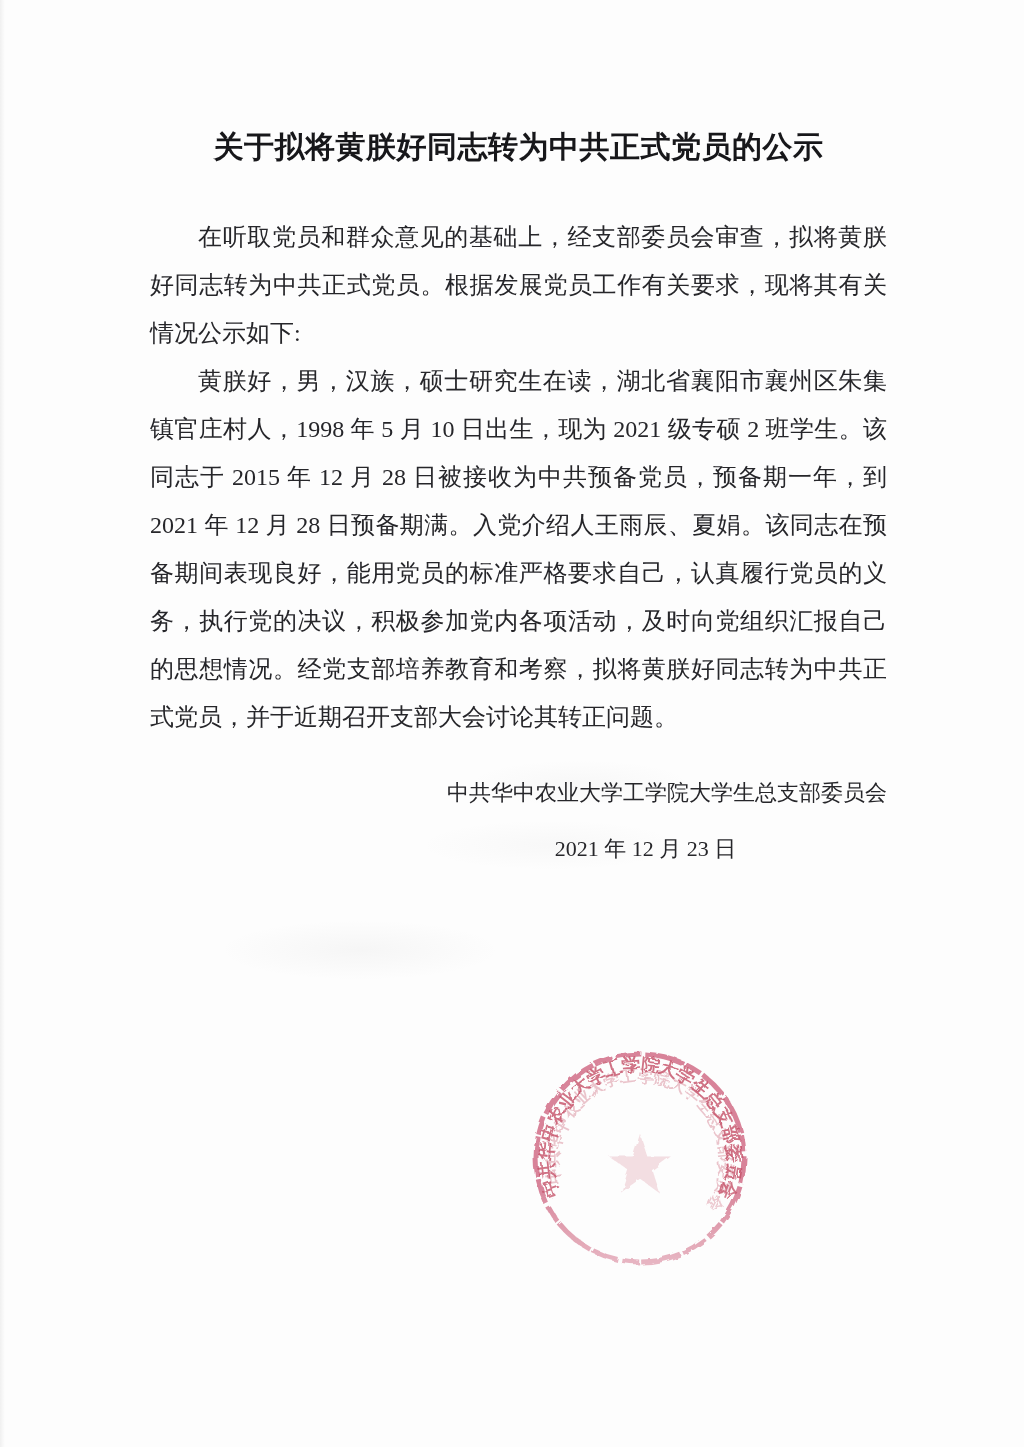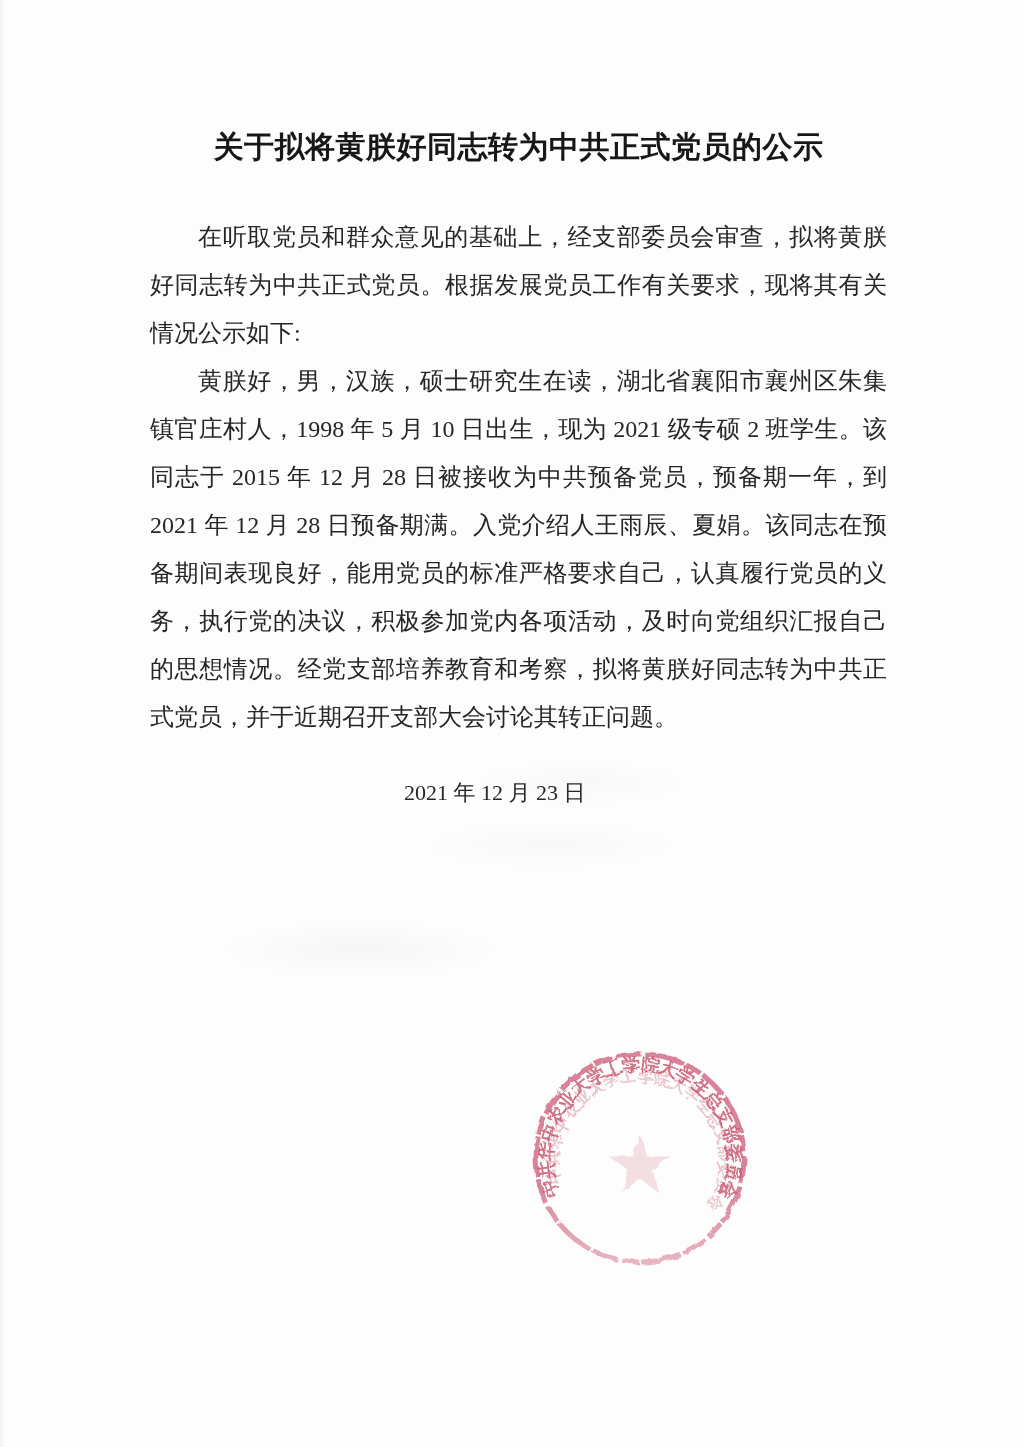--- a/index.html
+++ b/index.html
@@ -47,21 +47,21 @@
     margin-top: 28px;
     text-align: right;
     font-size: 22px;
     line-height: 48px;
   }
   .signature .sig-org { white-space: nowrap; }
   .signature .sig-date {
     width: 483px;
     margin-left: auto;
     margin-top: 8px;
-    text-align: left;
+    text-align: center;
   }
   .seal {
     position: absolute;
     left: 528px; top: 1046px;
     width: 224px; height: 224px;
     mix-blend-mode: multiply;
     opacity: 0.92;
     pointer-events: none;
   }
 </style>
@@ -76,20 +76,21 @@
 <div class="doc">
   <h1 class="title">关于拟将黄朕好同志转为中共正式党员的公示</h1>
 
   <div id="document-body">
       <p class="body-para">在听取党员和群众意见的基础上，经支部委员会审查，拟将黄朕好同志转为中共正式党员。根据发展党员工作有关要求，现将其有关情况公示如下:</p>
       <p class="body-para">黄朕好，男，汉族，硕士研究生在读，湖北省襄阳市襄州区朱集镇官庄村人，1998 年 5 月 10 日出生，现为 2021 级专硕 2 班学生。该同志于 2015 年 12 月 28 日被接收为中共预备党员，预备期一年，到 2021 年 12 月 28 日预备期满。入党介绍人王雨辰、夏娟。该同志在预备期间表现良好，能用党员的标准严格要求自己，认真履行党员的义务，执行党的决议，积极参加党内各项活动，及时向党组织汇报自己的思想情况。经党支部培养教育和考察，拟将黄朕好同志转为中共正式党员，并于近期召开支部大会讨论其转正问题。</p>
     </div>
 
 
   <div class="signature">
+    <div class="sig-org">中共华中农业大学工学院大学生总支部委员会</div>
     <div class="sig-date">2021 年 12 月 23 日</div>
   </div>
 </div>
 
 <div class="seal">
   <svg width="224" height="224" viewBox="0 0 224 224">
     <defs>
       <filter id="inkRough" x="-10%" y="-10%" width="120%" height="120%">
         <feTurbulence type="fractalNoise" baseFrequency="0.09" numOctaves="2" seed="7" result="n"></feTurbulence>
         <feDisplacementMap in="SourceGraphic" in2="n" scale="5"></feDisplacementMap>

